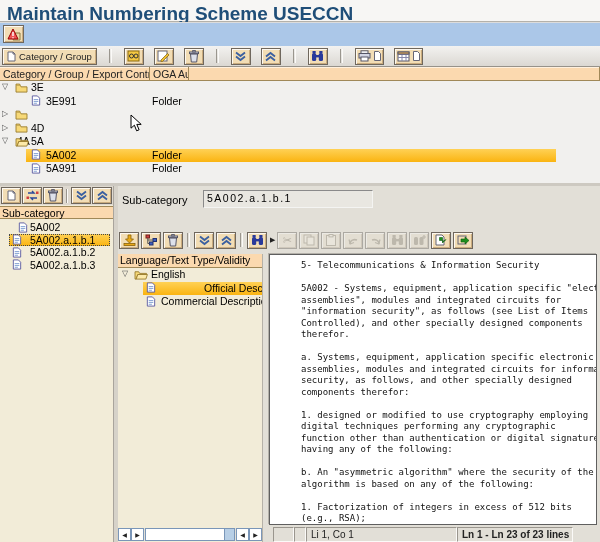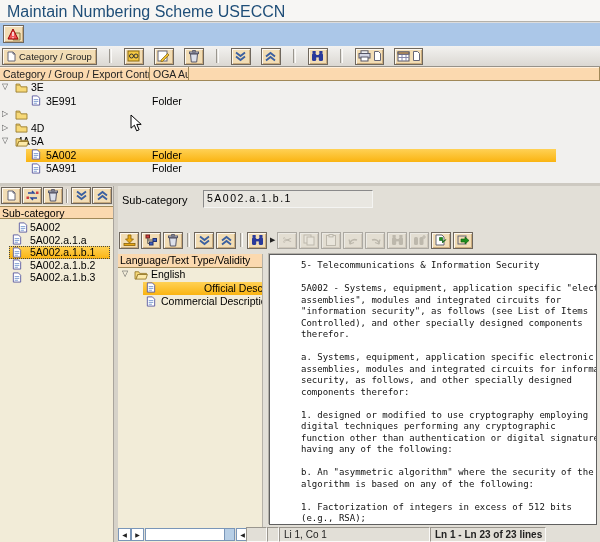--- a/index.html
+++ b/index.html
@@ -2,21 +2,21 @@
 <html><head>
 <meta charset="utf-8">
 <style>
   html,body{margin:0;padding:0;background:#fff;}
   #screen{position:relative;width:600px;height:542px;background:#e8e5de;
     font-family:"Liberation Sans",sans-serif;overflow:hidden;font-size:11px;color:#000;}
 
   
   .titlebar{position:absolute;left:0;top:0;width:600px;height:21px;background:#f7f6f4;
     border-bottom:1px solid #b4b1aa;}
-  .titlebar span{position:absolute;left:7px;top:3px;font-size:16px;font-weight:normal;color:#1f4e78;}
+  .titlebar span{position:absolute;left:7px;top:3px;font-size:19px;font-weight:bold;color:#1f4e78;}
   .appbar{position:absolute;left:0;top:22px;width:600px;height:23px;background:#abc7e8;
     border-top:1px solid #dcdcdc;border-bottom:1px solid #7f7f7f;}
   .toolbar1{position:absolute;left:0;top:46px;width:600px;height:21px;
     background:linear-gradient(#f3f2f0,#dbd8d2);border-bottom:1px solid #96928a;
     display:flex;align-items:center;padding-left:2px;gap:10px;box-sizing:border-box;}
 
   
   .b{display:inline-flex;align-items:center;justify-content:center;gap:3px;
     background:#f2ddb5;border:1px solid #6f675d;height:17px;min-width:20px;padding:0 1px;
     box-shadow:inset 1px 1px 0 rgba(255,255,255,.8),inset -1px -1px 0 rgba(150,110,60,.45);
@@ -89,21 +89,21 @@
   .strack{flex:1;height:13px;background:#fff;border:1px solid #7a96b8;box-sizing:border-box;
     position:relative;margin:0 1px;}
   .sthumb{position:absolute;right:0;top:0;width:9px;height:11px;background:#b8cfe6;
     border-left:1px solid #7a96b8;}
 
   .editor{position:absolute;left:151px;top:68px;width:328px;height:271px;background:#fff;
     border:1px solid #5f5f5f;box-shadow:-1px -1px 0 #b3b0a9;box-sizing:border-box;overflow:hidden;padding-left:24px;}
   .editor pre{margin:0;padding:5px 2px 0 7px;font-family:"DejaVu Sans Mono",monospace;
     font-size:9px;line-height:11.5px;color:#111;}
 
-  .statusbar{position:absolute;left:128px;top:341px;width:300px;height:15px;display:flex;background:#e2dfd7;}
+  .statusbar{position:absolute;left:155px;top:341px;width:300px;height:15px;display:flex;background:#e2dfd7;}
   .sc{border:1px solid;border-color:#9a968e #fbfaf8 #fbfaf8 #9a968e;box-sizing:border-box;
     font-size:10px;padding:1px 0 0 4px;white-space:nowrap;overflow:hidden;color:#222;}
   .sc1{width:21px;}.sc2{width:12px;}.sc3{width:151px;}.sc4{flex:1;font-weight:bold;}
 
   .cursor{position:absolute;left:130px;top:114px;z-index:9;}
 </style>
 </head>
 <body>
 
 <div id="screen">
@@ -360,29 +360,20 @@
     <div class="lp-header">Sub-category</div>
     <div class="lp-list">
       <div class="li">
         <span class="ic" style="left:18px;">
           <svg width="10" height="11" viewBox="0 0 10 12">
               <path d="M1 1h5.5L9 3.5V11H1z" fill="#fff" stroke="#5a5aa0"></path>
               <path d="M2.5 5h5M2.5 7h5M2.5 9h3.5" stroke="#7a9ad0"></path>
             </svg>
         </span>
         <span class="lb">5A002</span>
-      </div>
-      <div class="li">
-        <span class="ic" style="left:12px;">
-          <svg width="10" height="11" viewBox="0 0 10 12">
-              <path d="M1 1h5.5L9 3.5V11H1z" fill="#fff" stroke="#5a5aa0"></path>
-              <path d="M2.5 5h5M2.5 7h5M2.5 9h3.5" stroke="#7a9ad0"></path>
-            </svg>
-        </span>
-        <span class="lb">5A002.a.1.a</span>
       </div>
       <div class="li sel">
         <span class="ic" style="left:12px;">
           <svg width="10" height="11" viewBox="0 0 10 12">
               <path d="M1 1h5.5L9 3.5V11H1z" fill="#fff" stroke="#5a5aa0"></path>
               <path d="M2.5 5h5M2.5 7h5M2.5 9h3.5" stroke="#7a9ad0"></path>
             </svg>
         </span>
         <span class="lb">5A002.a.1.b.1</span>
       </div>

